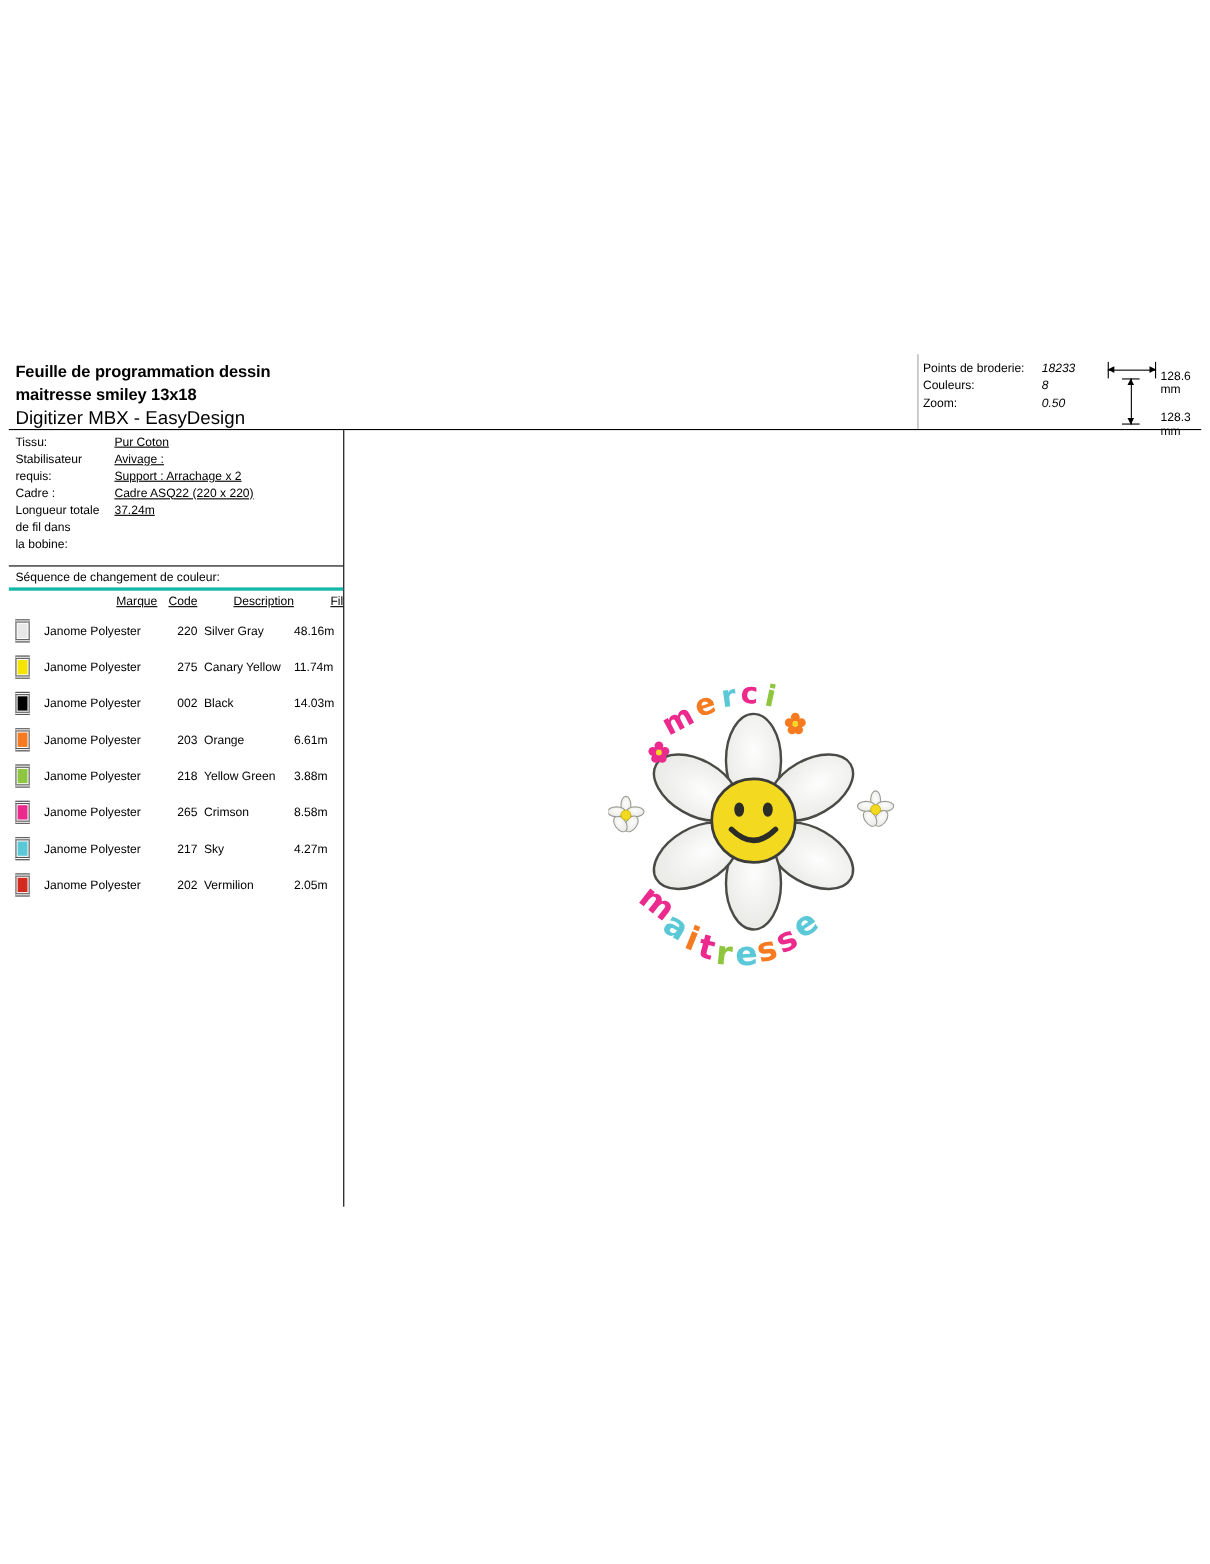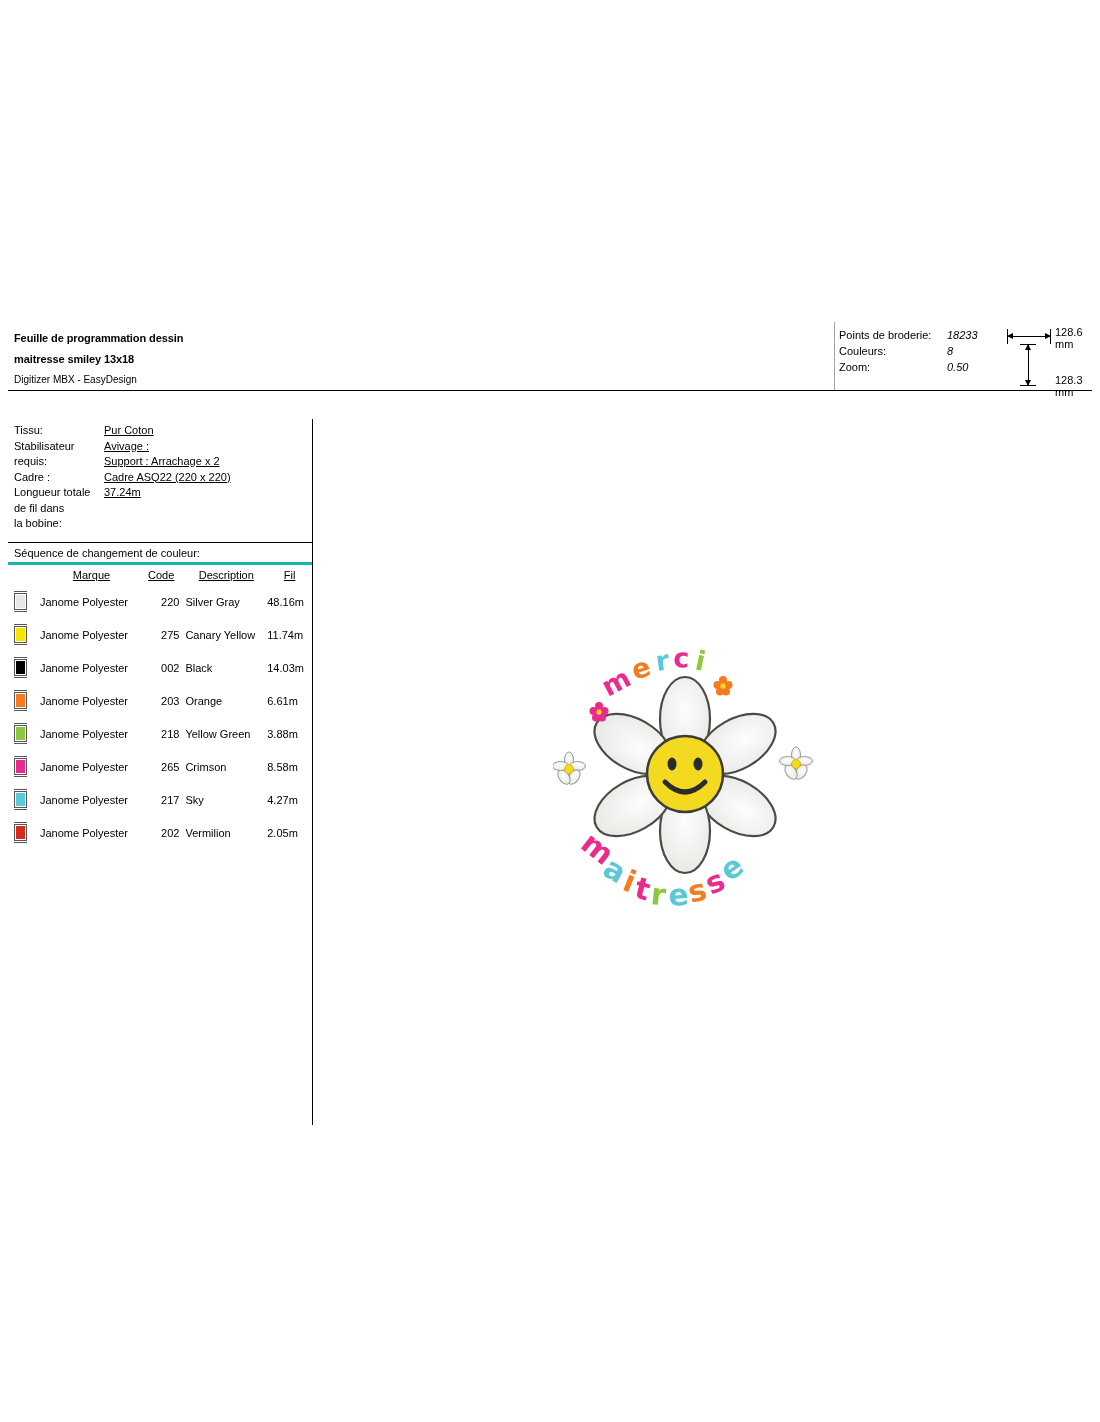--- a/index.html
+++ b/index.html
@@ -25,27 +25,27 @@
   .header {
     display: flex;
     border-bottom: 1px solid #000;
   }
   .header-left {
     width: 826px;
     padding: 6px 0 2px 6px;
     box-sizing: border-box;
   }
   .title {
-    font-size: 11px;
+    font-size: 15px;
     font-weight: bold;
     line-height: 21px;
     letter-spacing: -0.1px;
   }
   .subtitle {
-    font-size: 10px;
+    font-size: 17px;
     line-height: 16px;
     margin-top: 2px;
   }
   .header-right {
     flex: 1;
     border-left: 1px solid #a3a3a3;
     position: relative;
     font-size: 11px;
     padding: 5px 0 0 4px;
     box-sizing: border-box;
@@ -60,21 +60,21 @@
   .dims {
     position: absolute;
     left: 168px;
     top: 2px;
     width: 90px;
     height: 62px;
   }
   .dim-w-text {
     position: absolute;
     left: 52px;
-    top: 2px;
+    top: 12px;
     font-size: 11px;
   }
   .dim-h-text {
     position: absolute;
     left: 52px;
     top: 50px;
     font-size: 11px;
   }
   .arrow-h {
     position: absolute;
@@ -115,21 +115,20 @@
   }
   .arrow-v:before { top: 0; border-bottom: 6px solid #000; }
   .arrow-v:after { bottom: 0; border-top: 6px solid #000; }
   .tick-t { position: absolute; left: 17px; top: 20px; width: 16px; height: 1px; background: #000; }
   .tick-b { position: absolute; left: 17px; top: 61px; width: 16px; height: 1px; background: #000; }
 
   
   .body {
     display: flex;
     height: 706px;
-    margin-top: 28px;
   }
   .left-col {
     width: 305px;
     border-right: 1px solid #000;
     box-sizing: border-box;
     position: relative;
   }
   .right-col {
     flex: 1;
     position: relative;
@@ -155,21 +154,21 @@
   }
   
   .ct {
     width: 100%;
     border-collapse: collapse;
     font-size: 11px;
   }
   .ct th {
     font-weight: normal;
     text-decoration: underline;
-    text-align: center;
+    text-align: right;
     padding: 4px 0 4px 0;
     font-size: 11px;
   }
   .ct td {
     padding: 6px 0 6px 0;
     vertical-align: middle;
   }
   .c-swatch { width: 28px; padding-left: 6px !important; }
   .c-brand  { width: 112px; }
   .c-code   { width: 38px; text-align: right; padding-right: 6px !important; }

